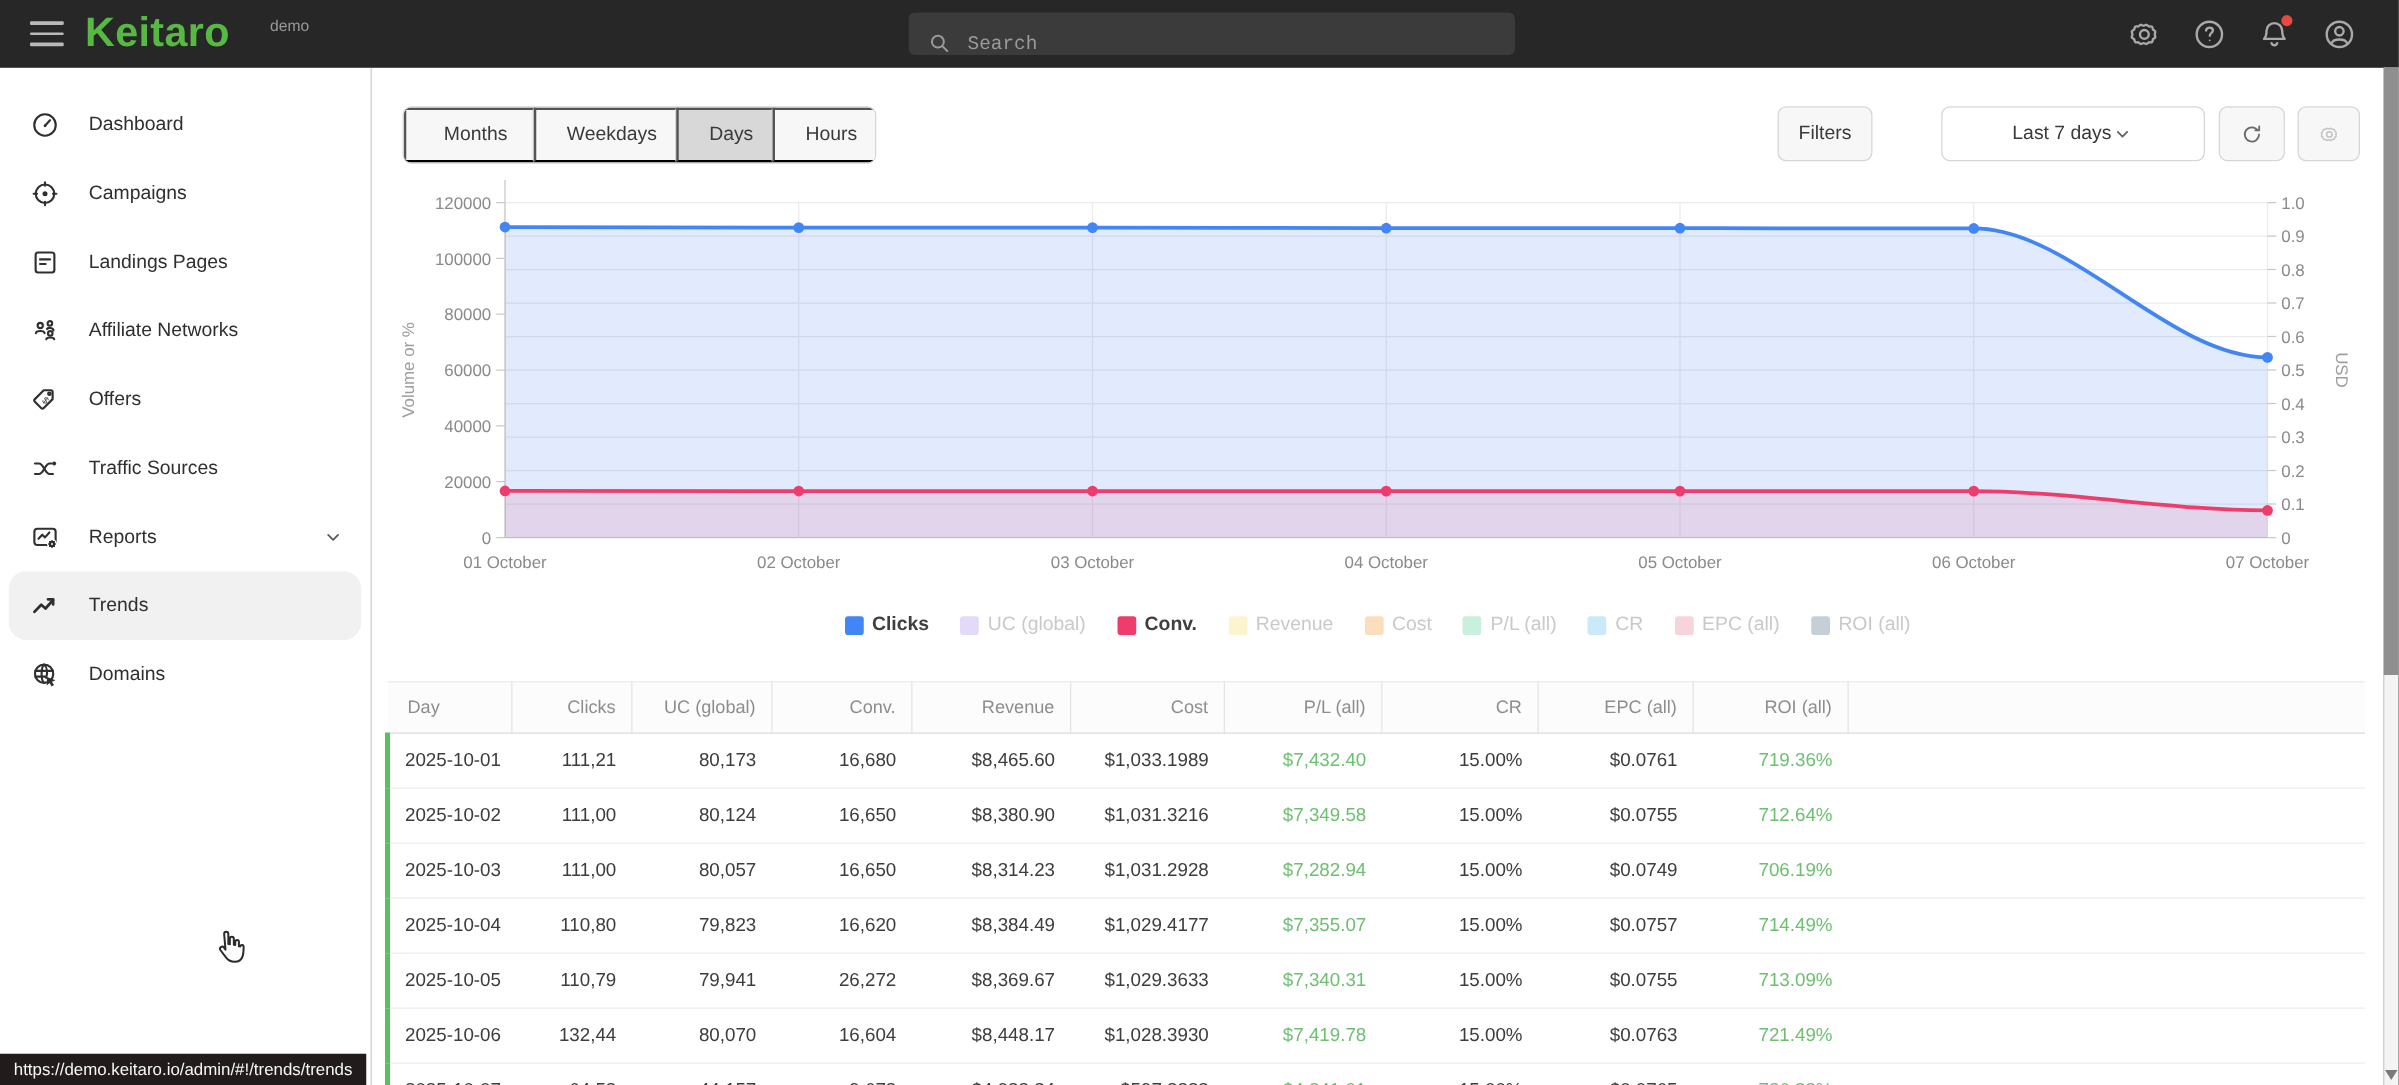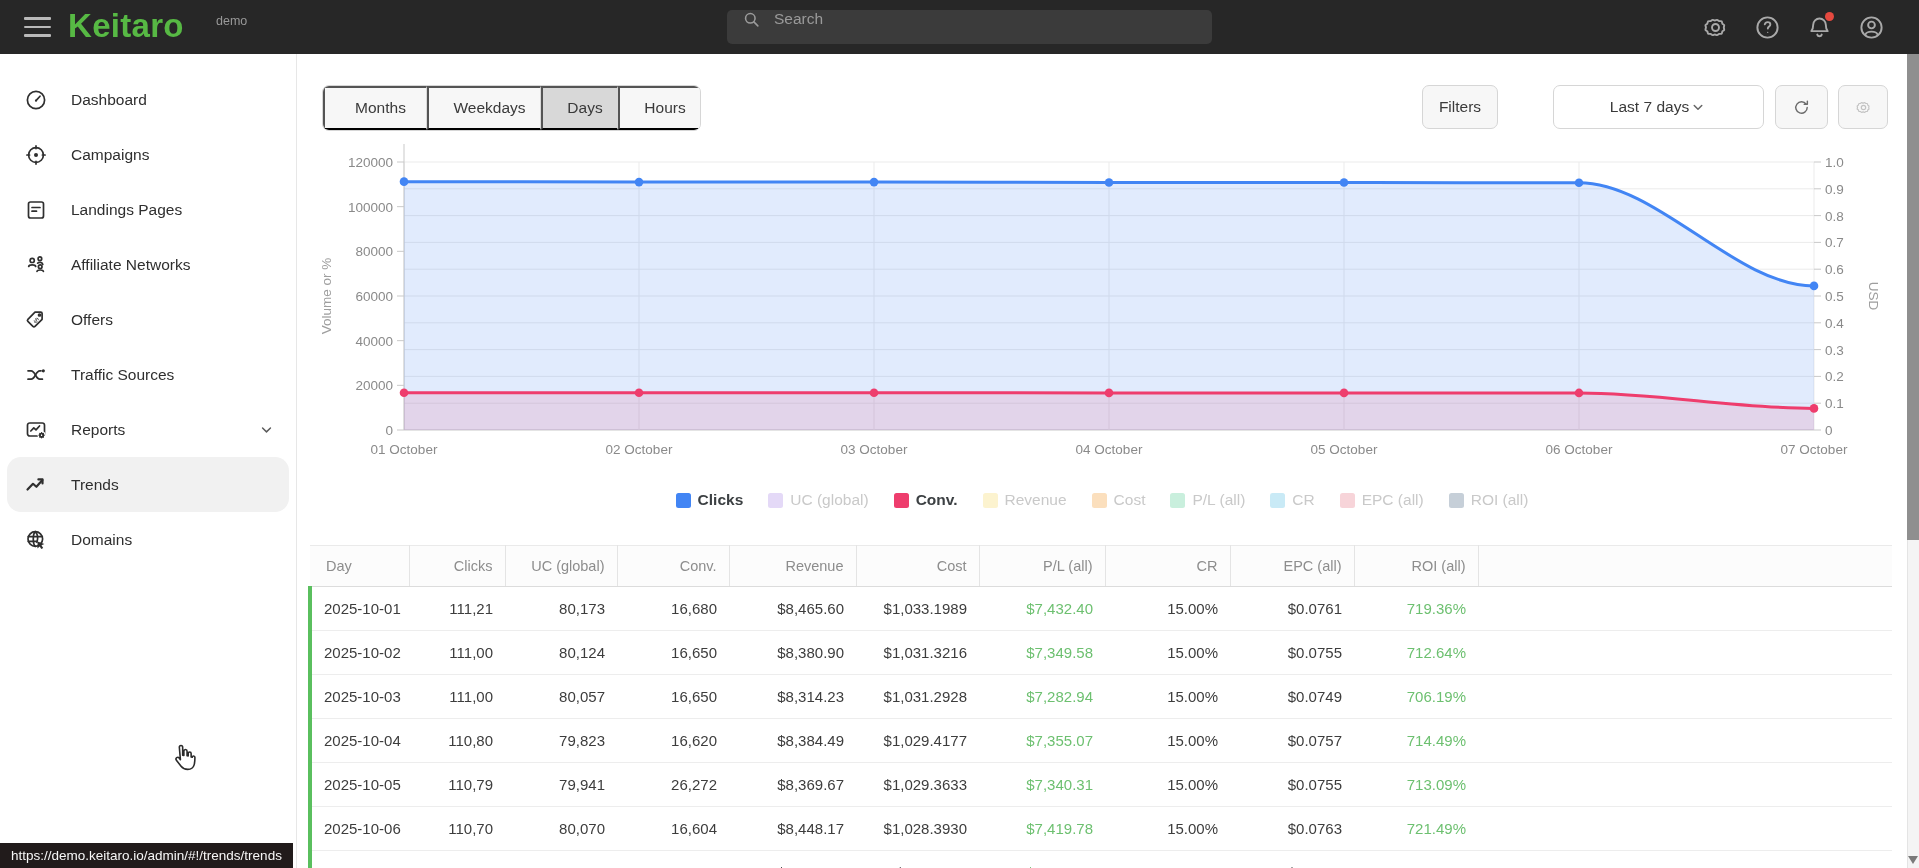--- a/index.html
+++ b/index.html
@@ -6,21 +6,21 @@
   html,body { width:1919px; height:868px; overflow:hidden; }
   body { font-family:"Liberation Sans","DejaVu Sans",sans-serif; background:#fff; }
   .app { position:relative; width:1919px; height:868px; overflow:hidden; background:#000000; }
 
   
   .topbar { position:absolute; left:0; top:0; width:1919px; height:54px; background:#272727; display:flex; align-items:center; z-index:40; }
   .hamburger { position:absolute; left:24px; top:17px; width:27px; height:20px; background:none; border:none; cursor:pointer; display:flex; flex-direction:column; justify-content:space-between; }
   .hamburger span { display:block; width:27px; height:2.6px; background:#b9b9b9; border-radius:1px; }
   .logo { position:absolute; left:68px; top:7px; font-size:33px; font-weight:bold; color:#57b944; letter-spacing:.3px; }
   .env { position:absolute; left:216px; top:14px; font-size:12.5px; color:#999; }
-  .search { position:absolute; left:727px; top:10px; width:485px; height:34px; background:#3b3b3b; border-radius:5px; display:flex; align-items:flex-start; padding-left:15px; }
+  .search { position:absolute; left:727px; top:10px; width:485px; height:34px; background:#3b3b3b; border-radius:5px; display:flex; align-items:flex-end; padding-left:15px;font-family:Liberation Mono, monospace; }
   .search svg { width:19px; height:19px; margin-right:13px; flex:none; }
   .search input { flex:1; background:transparent; border:none; outline:none; color:#ddd; font-size:15.5px; font-family:inherit; }
   .search input::placeholder { color:#9a9a9a; }
   .top-icons { position:absolute; left:1702px; top:0; height:54px; display:flex; align-items:center; gap:25px; }
   .tico { position:relative; width:27px; height:27px; background:none; border:none; cursor:pointer; padding:0; }
   .tico svg { width:27px; height:27px; display:block; }
   .notif-dot { position:absolute; right:-1px; top:-2px; width:9px; height:9px; border-radius:50%; background:#e5493f; }
 
   
   .sidebar { position:absolute; left:0; top:54px; width:297px; height:814px; background:#fff; border-right:1px solid #e7e7e7; padding-top:18px; z-index:10; }
@@ -464,21 +464,21 @@
             <td>$8,369.67</td>
             <td>$1,029.3633</td>
             <td class="pos">$7,340.31</td>
             <td>15.00%</td>
             <td>$0.0755</td>
             <td class="pos">713.09%</td>
             <td></td>
           </tr>
           <tr>
             <td class="day">2025-10-06</td>
-            <td>110,70</td>
+            <td>132,44</td>
             <td>80,070</td>
             <td>16,604</td>
             <td>$8,448.17</td>
             <td>$1,028.3930</td>
             <td class="pos">$7,419.78</td>
             <td>15.00%</td>
             <td>$0.0763</td>
             <td class="pos">721.49%</td>
             <td></td>
           </tr>

